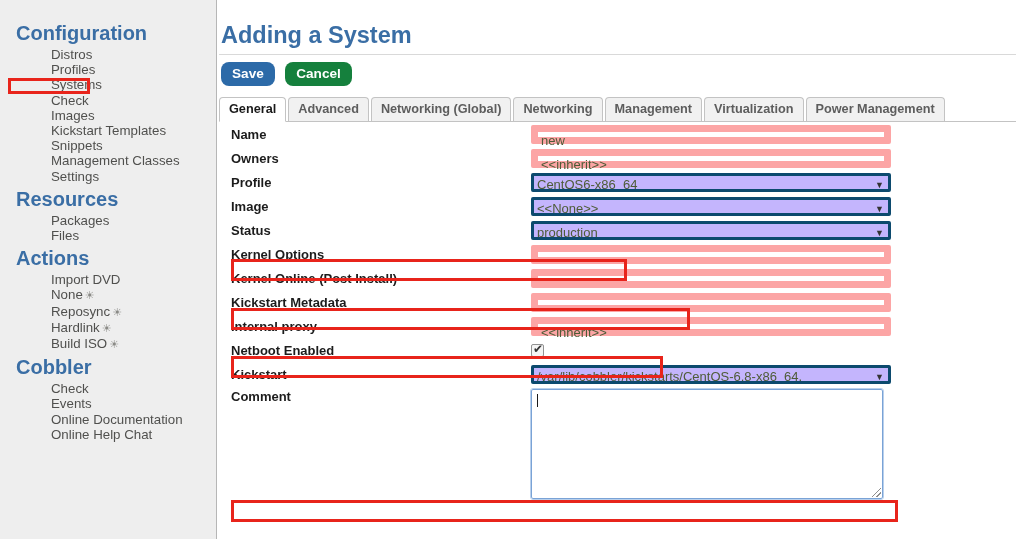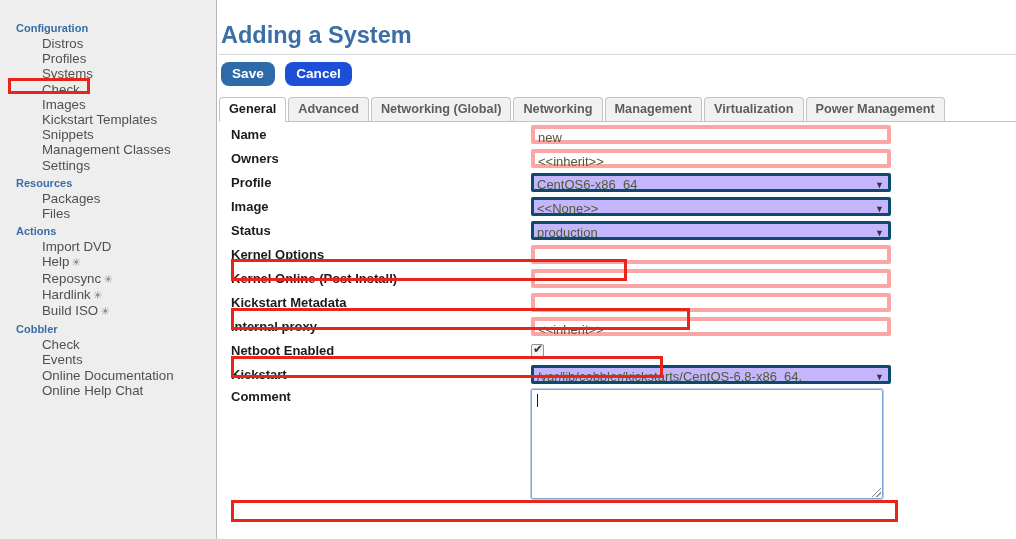--- a/index.html
+++ b/index.html
@@ -32,33 +32,34 @@
 
   
   #sidebar {
     position: absolute;
     left: 0; top: 0;
     width: 216px; height: 539px;
     background: #eeeeee;
   }
   .side-head {
     color: #3a6ea5;
-    font-size: 11px;
+    font-size: 20px;
     font-weight: bold;
     padding: 4px 0 2px 16px;
     font-family: "Liberation Sans", sans-serif;
   }
   #sidebar .side-head.first { padding-top: 22px; }
   .side-item {
     color: #50504e;
     font-size: 13.3px;
     padding: 0px 0 0px 42px;
     line-height: 15.2px;
     white-space: nowrap;
     position: relative;
+    margin-left: 9px;
   }
   .side-item .gear {
     color: #8a8a86;
     font-size: 11px;
     margin-left: 2px;
   }
   
   .hl-box {
     position: absolute;
     border: 3px solid #e8241b;
@@ -98,21 +99,21 @@
     color: #ffffff;
     font-size: 13.6px;
     font-weight: bold;
     border: none;
     border-radius: 8px;
     padding: 4px 11px 5px 11px;
     cursor: pointer;
     font-family: "Liberation Sans", sans-serif;
   }
   #save-btn { background: #2c6aa8; }
-  #cancel-btn { background: #1d4ed8; margin-left: 6px; }
+  #cancel-btn { background: #15803d; margin-left: 6px; }
 
   
   #tabs {
     position: relative;
     margin: 10px 2px 0 2px;
     height: 26px;
     white-space: nowrap;
     border-bottom: 1px solid #c3c3c3;
   }
   .tab {
@@ -154,21 +155,21 @@
     color: #1c1c1c;
     padding-left: 12px;
     white-space: nowrap;
     font-family: "Liberation Sans", sans-serif;
   }
   .fctl { flex: 1; position: relative; }
 
   .inp {
     width: 360px;
     height: 19px;
-    border: 4px solid #fca5a5;
+    border: 7px solid #fca5a5;
     background: #ffffff;
     color: #4e5c38;
     font-size: 13px;
     line-height: 17px;
     padding: 0 3px;
     font-family: "Liberation Sans", sans-serif;
     border-radius: 2px;
     display: block;
   }
   .sel {
@@ -257,21 +258,21 @@
         <div class="side-item"><span>Images</span></div>
         <div class="side-item"><span>Kickstart Templates</span></div>
         <div class="side-item"><span>Snippets</span></div>
         <div class="side-item"><span>Management Classes</span></div>
         <div class="side-item"><span>Settings</span></div>
         <div class="side-head">Resources</div>
         <div class="side-item"><span>Packages</span></div>
         <div class="side-item"><span>Files</span></div>
         <div class="side-head">Actions</div>
         <div class="side-item"><span>Import DVD</span></div>
-        <div class="side-item"><span>Help</span><span class="gear">☀</span></div>
+        <div class="side-item"><span>None</span><span class="gear">☀</span></div>
         <div class="side-item"><span>Reposync</span><span class="gear">☀</span></div>
         <div class="side-item"><span>Hardlink</span><span class="gear">☀</span></div>
         <div class="side-item"><span>Build ISO</span><span class="gear">☀</span></div>
         <div class="side-head">Cobbler</div>
         <div class="side-item"><span>Check</span></div>
         <div class="side-item"><span>Events</span></div>
         <div class="side-item"><span>Online Documentation</span></div>
         <div class="side-item"><span>Online Help Chat</span></div>
       </div>
     <div class="hl-box" id="hl-systems"></div>

